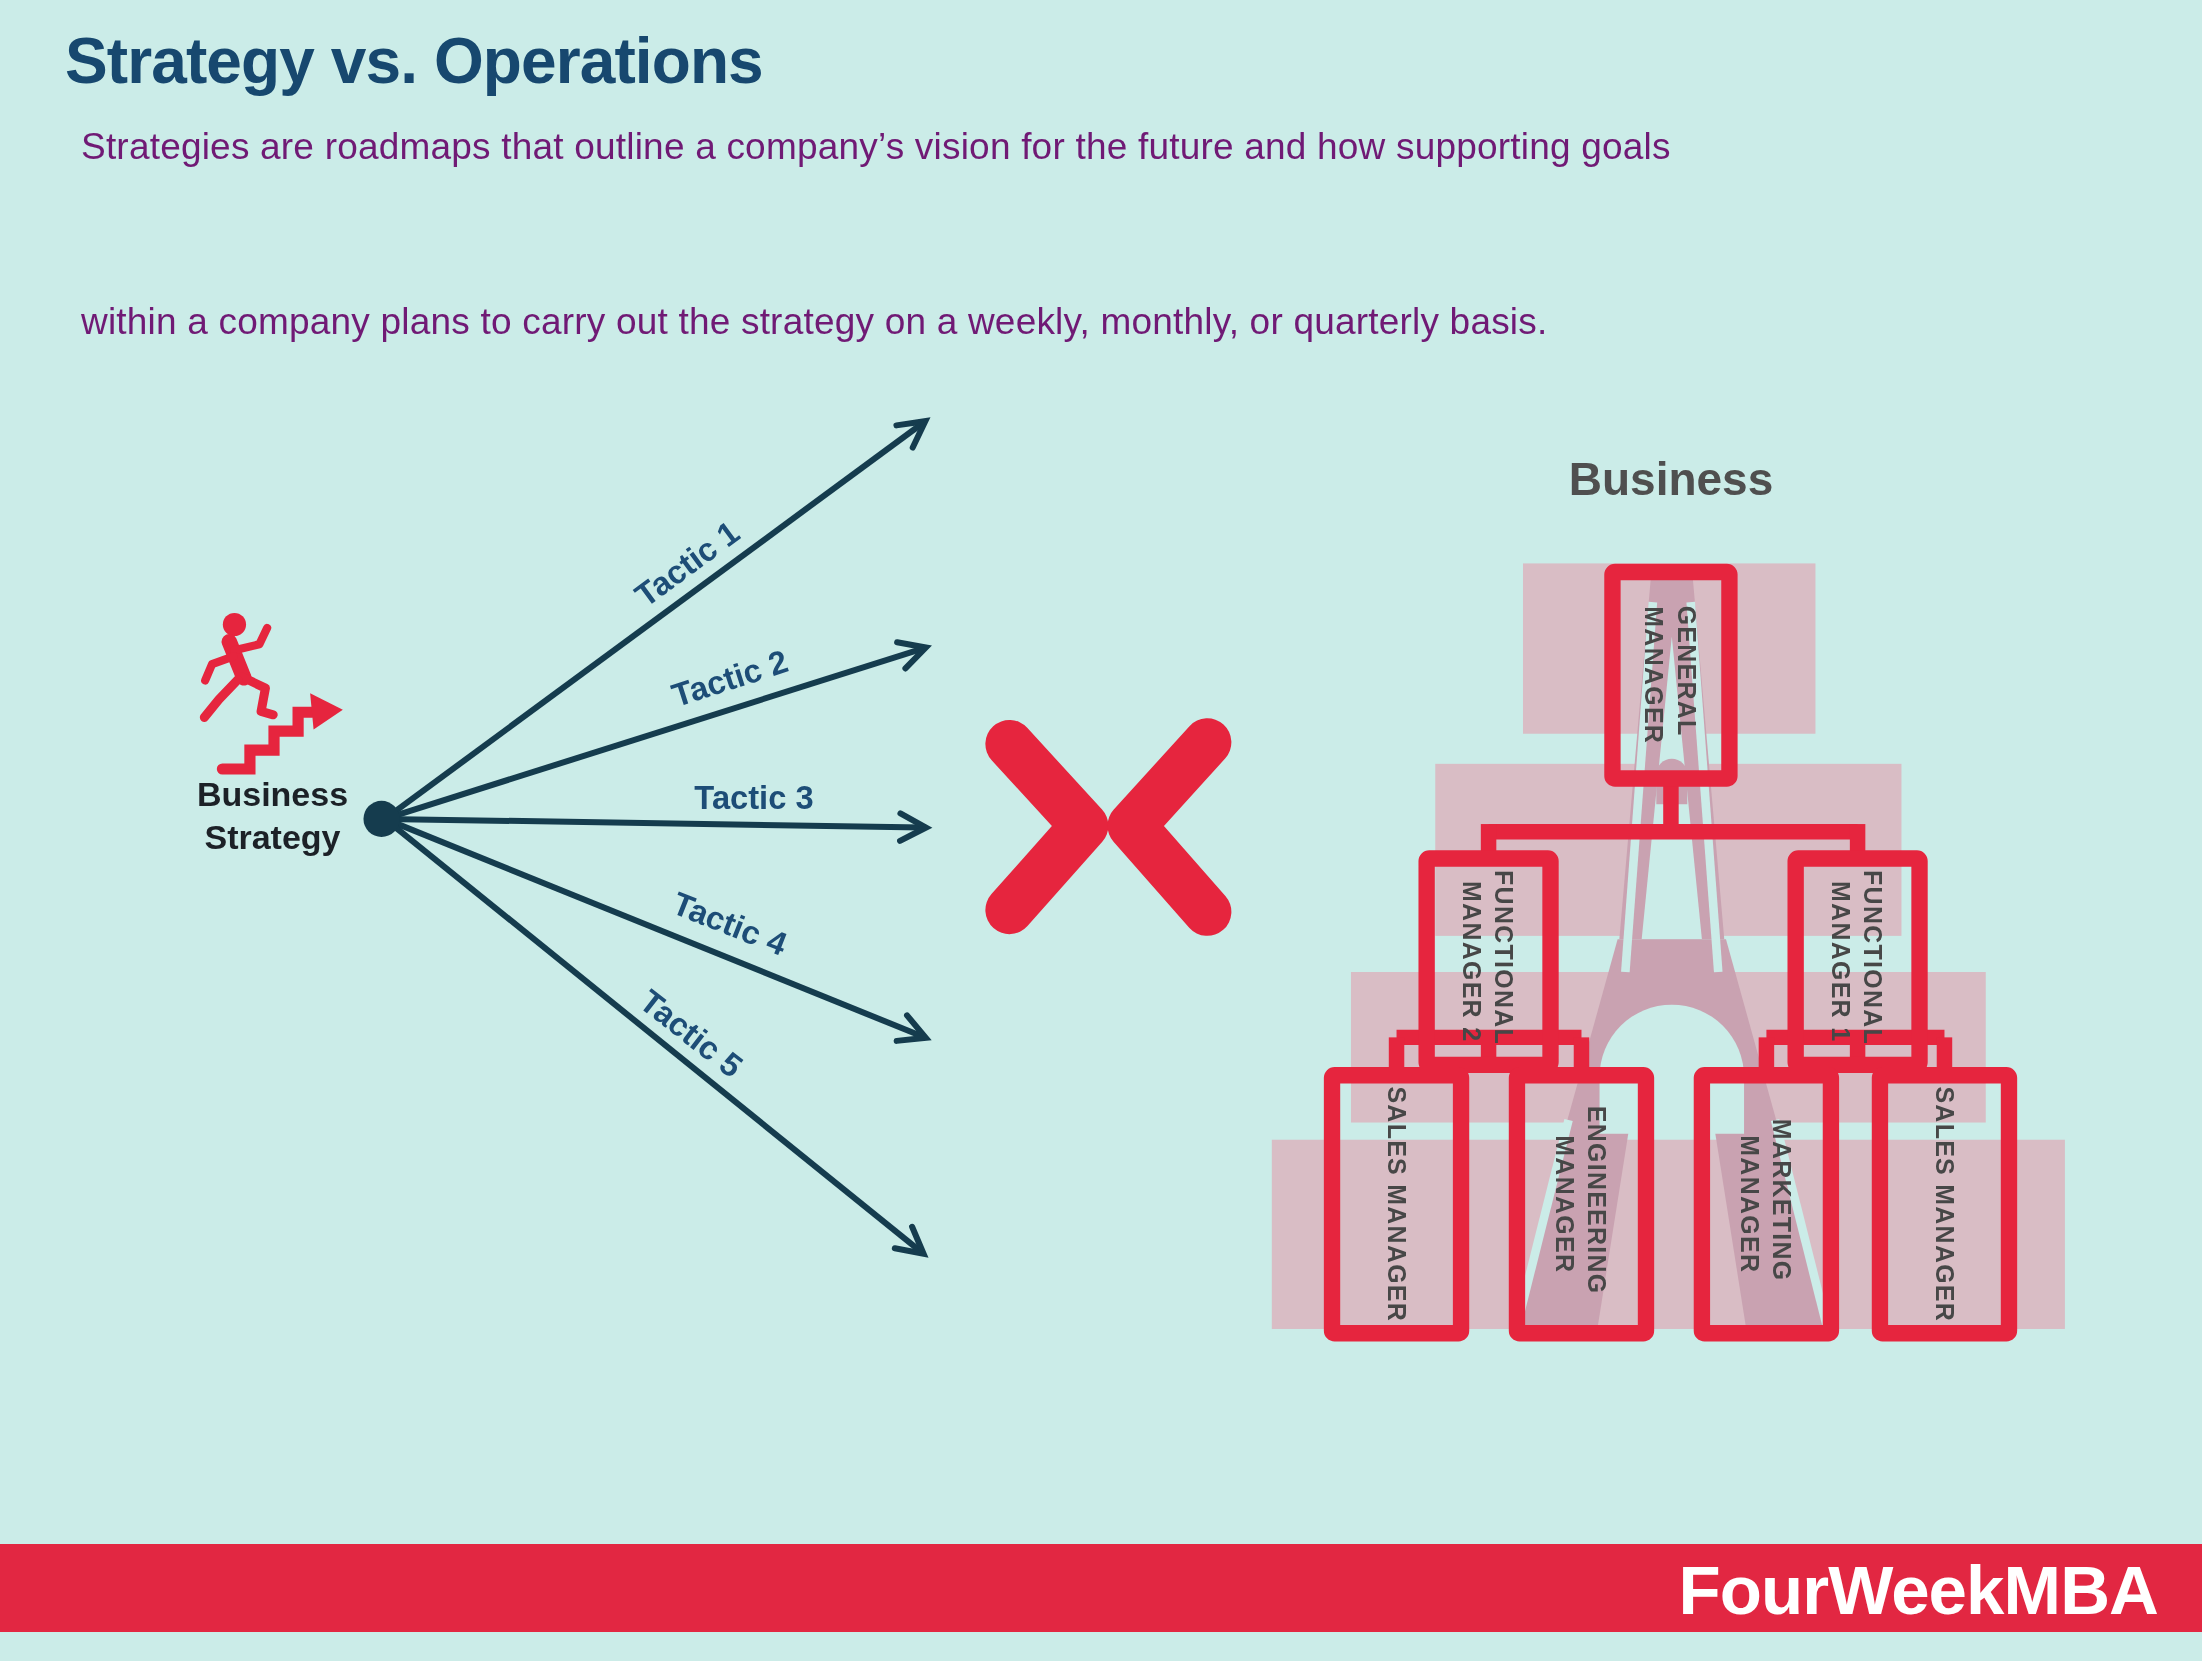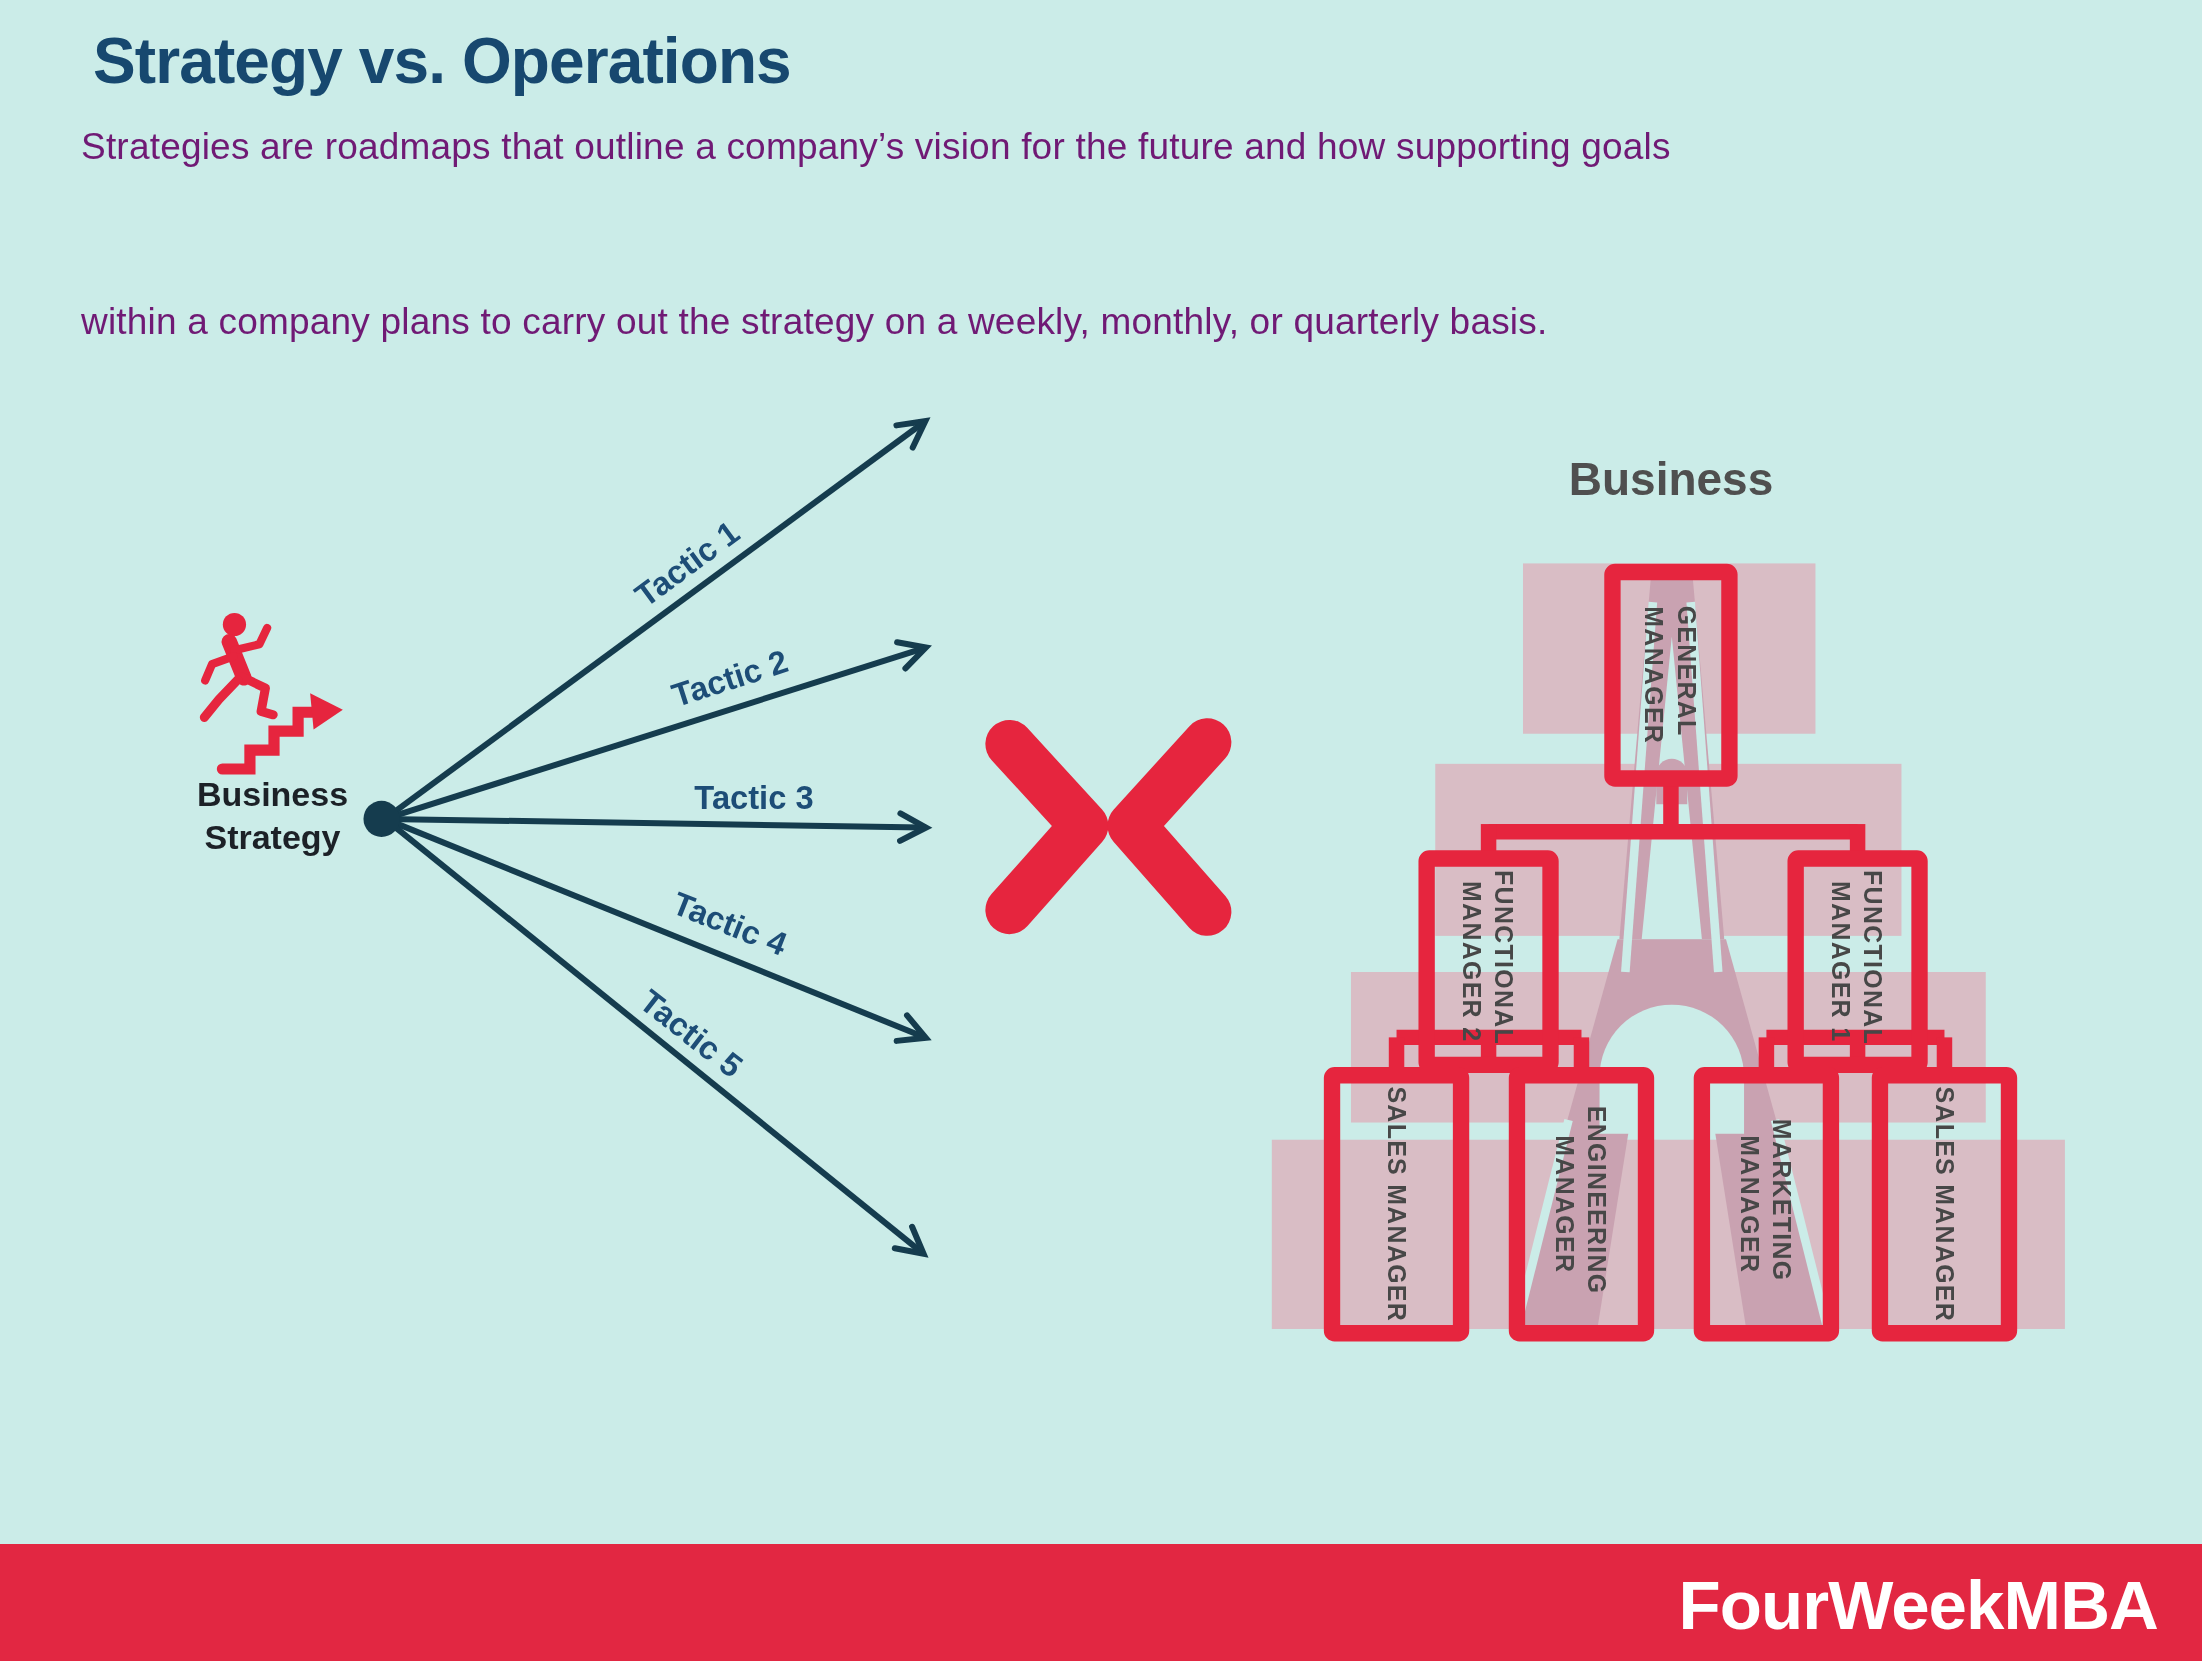--- a/index.html
+++ b/index.html
@@ -5,41 +5,41 @@
   html,body{margin:0;padding:0;}
   body{width:2203px;height:1661px;overflow:hidden;}
   .canvas{
     position:relative;width:2203px;height:1661px;
     background:#cbece8;
     font-family:"Liberation Sans",sans-serif;
     overflow:hidden;
   }
   .layer{position:absolute;left:0;top:0;}
   .page-title{
-    position:absolute;left:93px;top:24px;
+    position:absolute;left:65px;top:24px;
     font-size:64px;font-weight:bold;color:#17486f;letter-spacing:-0.9px;
     white-space:nowrap;
   }
   .intro-line{
     position:absolute;left:81px;
     font-size:37px;color:#701a75;white-space:nowrap;letter-spacing:0.2px;
   }
   .intro-line.l0{top:126px;}
   .intro-line.l1{top:201px;}
   .intro-line.l2{top:277px;margin-top:24px;}
   .biz-strategy-label{
     position:absolute;left:139px;top:773px;width:267px;
     text-align:center;font-size:34px;font-weight:bold;color:#1c2127;line-height:43px;
   }
   .biz-ops-heading{
     position:absolute;left:1413px;top:454px;width:516px;
     text-align:center;font-size:46px;font-weight:bold;color:#4f4f4f;line-height:50px;
   }
   .footer-bar{
-    position:absolute;left:0;top:1544px;width:2203px;height:117px;
+    position:absolute;left:0;top:1544px;width:2203px;height:88px;
     background:#e22742;
     display:flex;align-items:center;justify-content:flex-end;
     padding-right:45px;box-sizing:border-box;
   }
   .footer-brand{
     font-size:69px;font-weight:bold;color:#ffffff;letter-spacing:-0.9px;
     padding-top:5.2px;white-space:nowrap;
   }
   svg text{font-family:"Liberation Sans",sans-serif;}
 </style>

